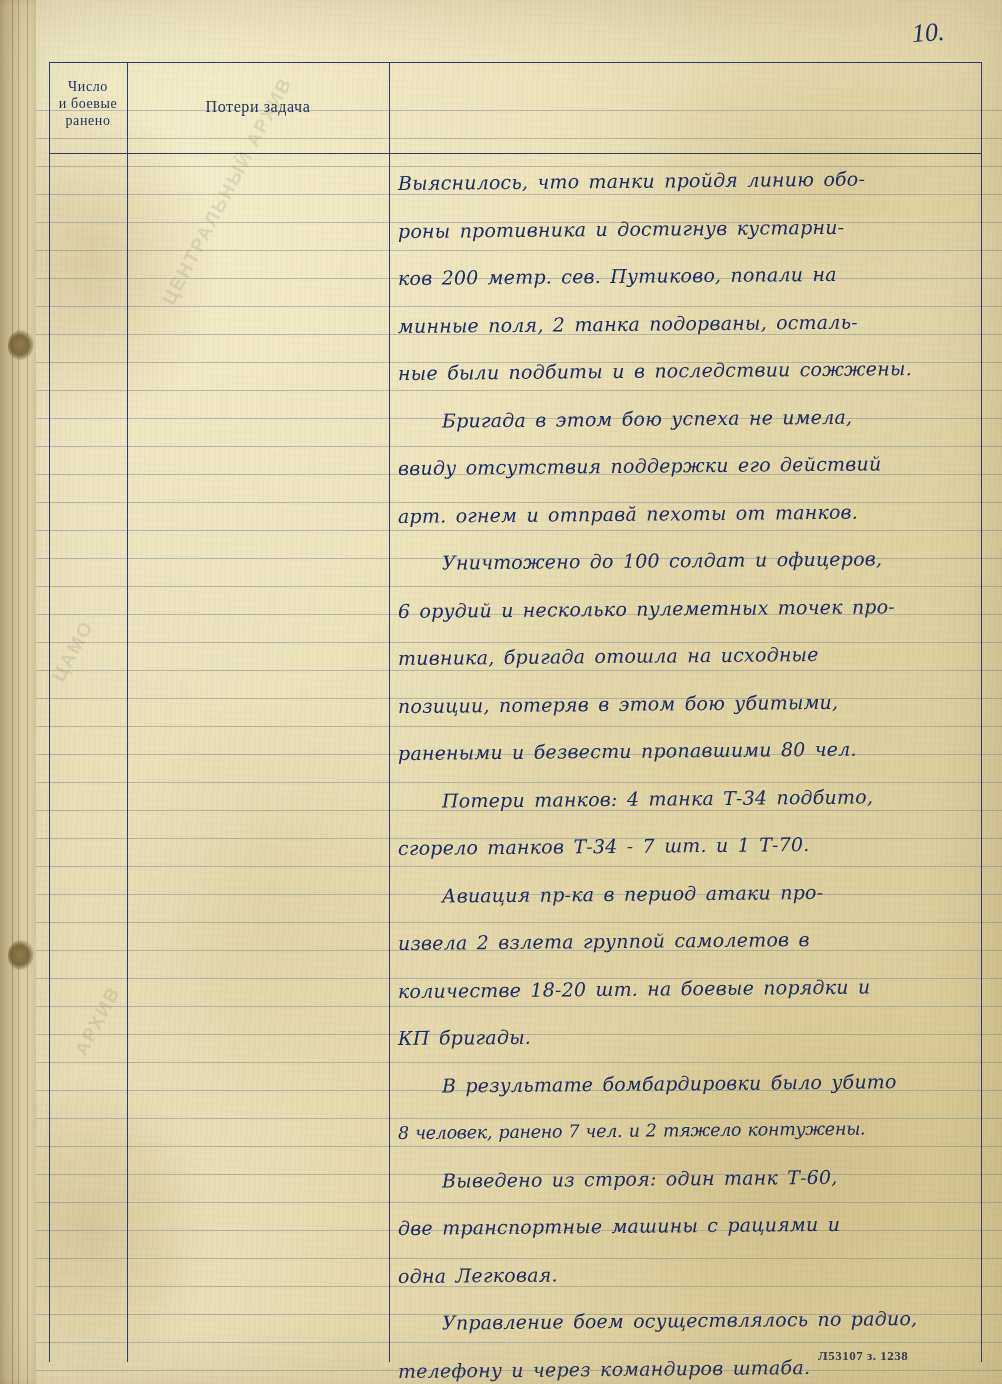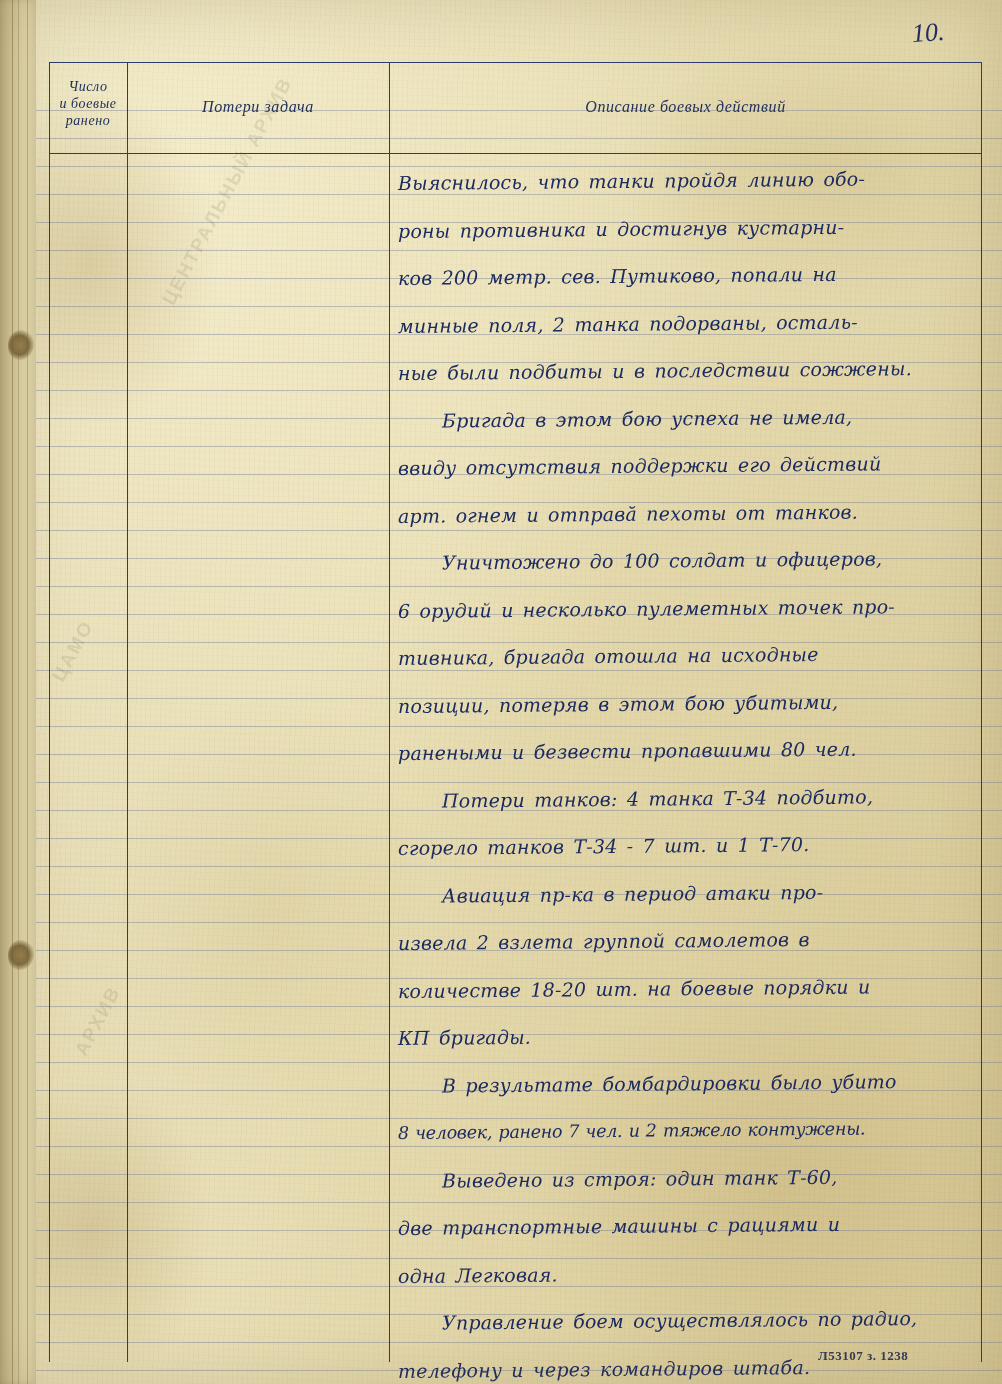--- a/index.html
+++ b/index.html
@@ -108,21 +108,20 @@
     top: 153px;
   }
 
   
   .th {
     position: absolute;
     color: #22305c;
     text-align: center;
     font-family: "Liberation Serif", serif;
     letter-spacing: 0.6px;
-    font-style: italic;
   }
   .th-date {
     left: 49px; top: 78px; width: 78px;
     font-size: 14px; line-height: 17px;
   }
   .th-task {
     left: 127px; top: 98px; width: 262px;
     font-size: 16px;
   }
   .th-desc {
@@ -275,21 +274,20 @@
   <div class="vline v1"></div>
   <div class="vline v2"></div>
   <div class="hline-head"></div>
 
   <div class="th th-date">
     <div>Число</div>
     <div>и боевые</div>
     <div>ранено</div>
   </div>
   <div class="th th-task">Потери задача</div>
-  <div class="th th-desc">Описание боевых действий</div>
 
   <div class="hand" id="hand">
       <span class="ln">Выяснилось, что танки пройдя линию обо-</span>
       <span class="ln">роны противника и достигнув кустарни-</span>
       <span class="ln">ков 200 метр. сев. Путиково, попали на</span>
       <span class="ln">минные поля, 2 танка подорваны, осталь-</span>
       <span class="ln">ные были подбиты и в последствии сожжены.</span>
       <span class="ln i">Бригада в этом бою успеха не имела,</span>
       <span class="ln">ввиду отсутствия поддержки его действий</span>
       <span class="ln">арт. огнем и отправӑ пехоты от танков.</span>

